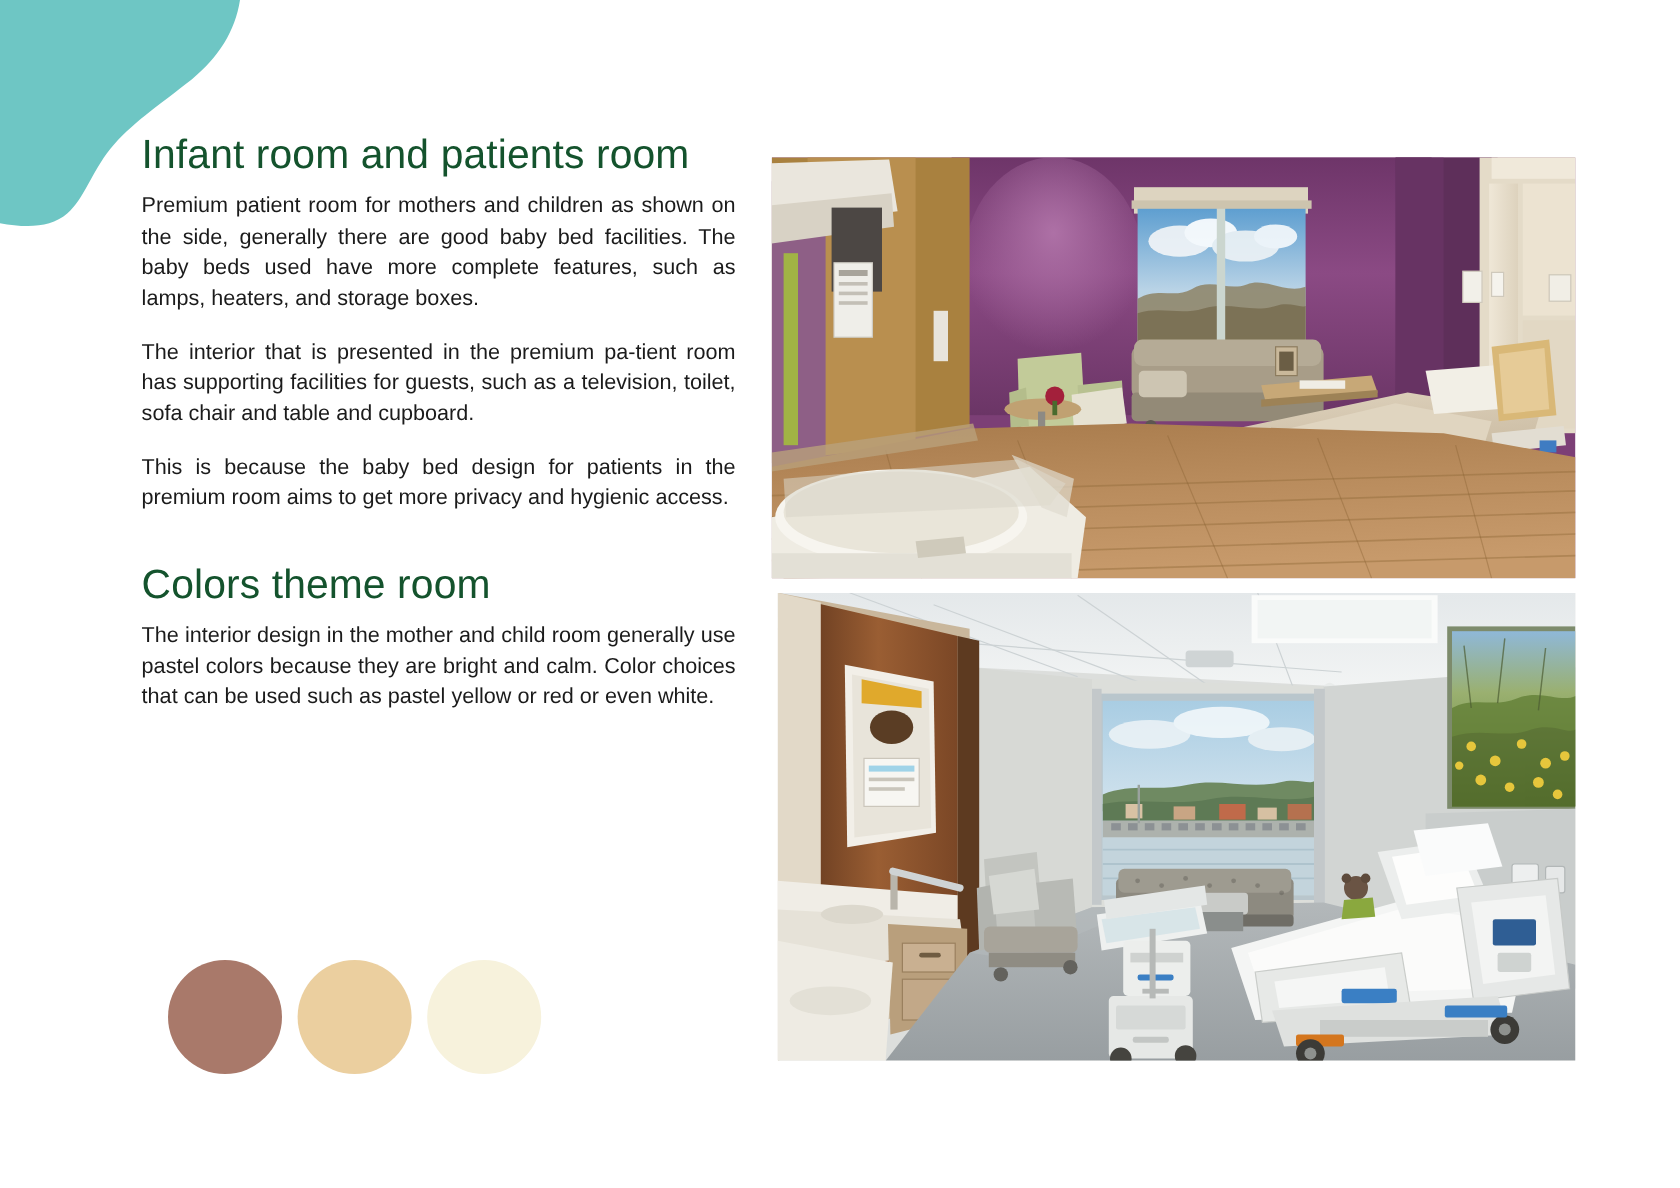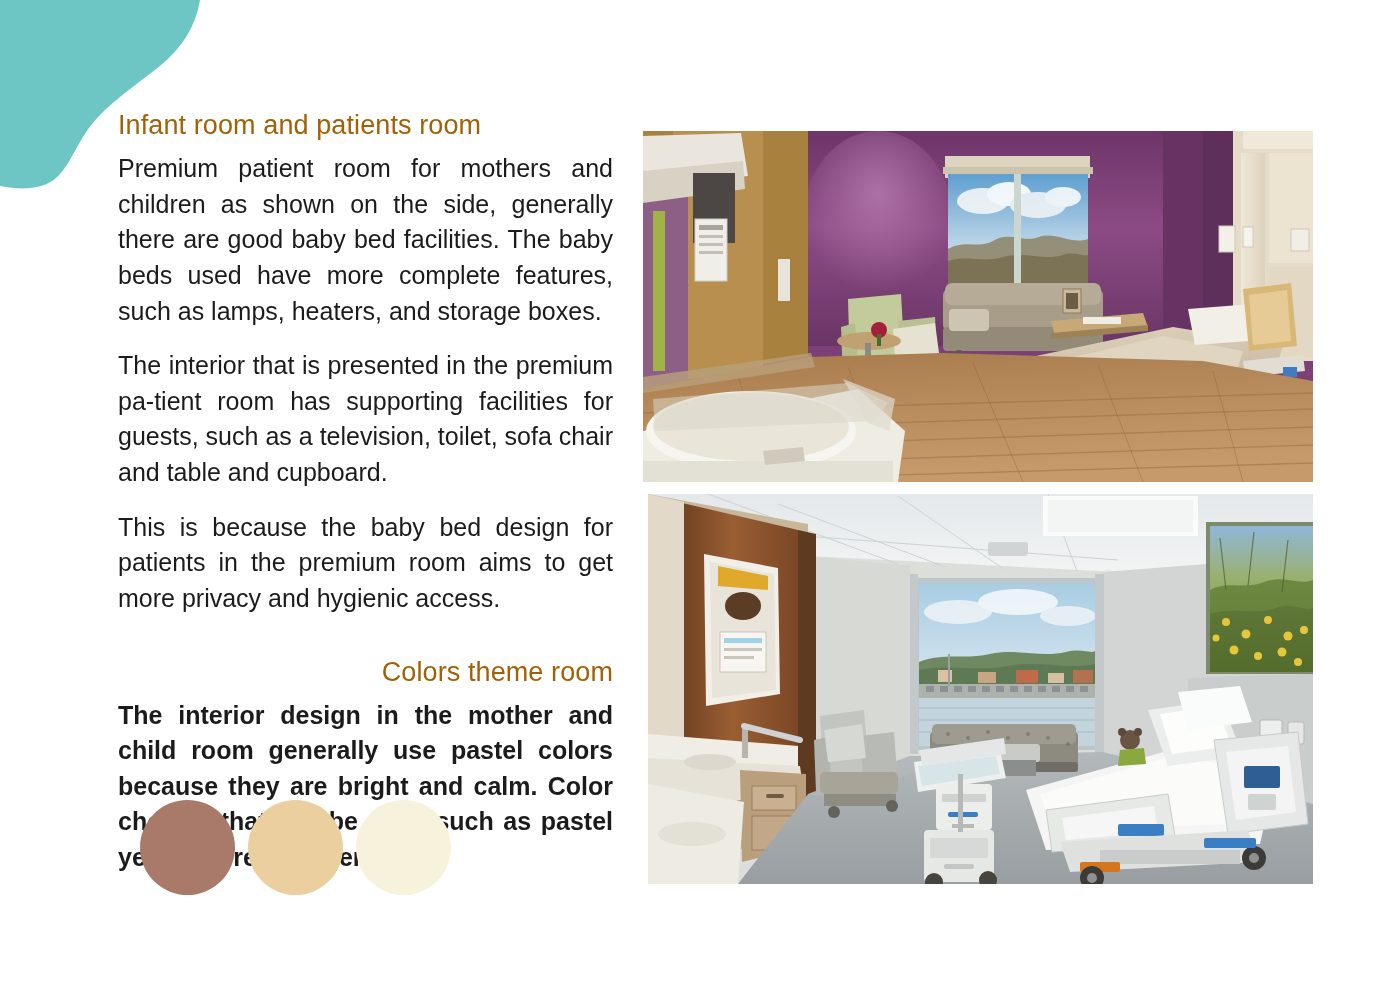--- a/index.html
+++ b/index.html
@@ -27,44 +27,42 @@
   }
 
   
   #text-column {
     position: absolute;
     left: 118px;
     top: 110px;
     width: 495px;
   }
   .section-heading {
-    font-size: 27px;
+    font-size: 34px;
     font-weight: 300;
-    color: #a16207;
+    color: #14532d;
     line-height: 1.15;
     margin: 0 0 10px 0;
     letter-spacing: 0.1px;
   }
   .section-heading.second {
     margin-top: 40px;
-    text-align: right;
   }
   .body-paragraph {
-    font-size: 25px;
+    font-size: 18px;
     line-height: 1.425;
     color: #1b1b1b;
     text-align: justify;
     margin: 0 0 19px 0;
     font-weight: 400;
     -webkit-hyphens: manual;
     hyphens: manual;
   }
   .body-paragraph:last-child {
     margin-bottom: 0;
-    font-weight: bold;
   }
 
   
   #color-swatches {
     position: absolute;
     left: 140px;
     top: 800px;
     display: flex;
     gap: 13px;
   }

